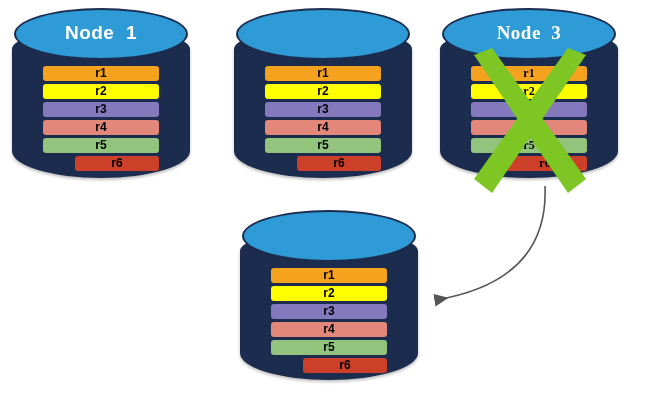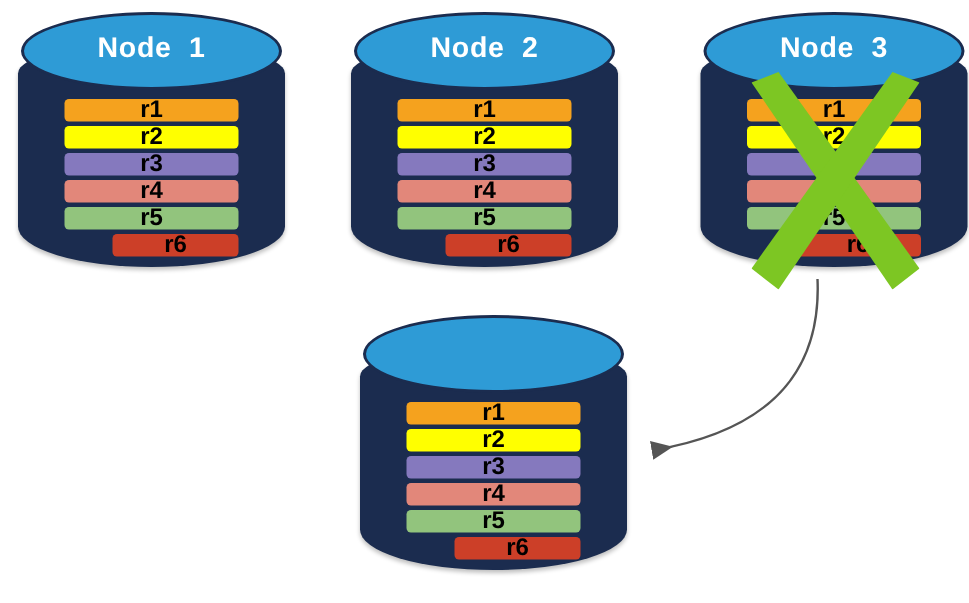--- a/index.html
+++ b/index.html
@@ -74,21 +74,21 @@
     top: 60px;
     width: 116px;
     z-index: 2;
   }
 
   .row {
     height: 15px;
     margin-bottom: 3px;
     border-radius: 3px;
     text-align: center;
-    font-size: 16px;
+    font-size: 12px;
     font-weight: bold;
     color: #000000;
     line-height: 15px;
   }
   .row:last-child { margin-bottom: 0; margin-left: 32px; }
 
   
   .fail-x {
     position: absolute;
     left: 34px;
@@ -124,32 +124,31 @@
       <div class="row" style="background:#8579BE">r3</div>
       <div class="row" style="background:#E2877A">r4</div>
       <div class="row" style="background:#92C47D">r5</div>
       <div class="row" style="background:#CC3F28">r6</div>
     </div>
   </div>
 
   <div class="node" style="left:234px; top:6px;">
     <div class="cyl-body"></div>
     <div class="cyl-top"></div>
-    <div class="node-title">Node  2</div>
     <div class="rows">
       <div class="row" style="background:#F5A21E">r1</div>
       <div class="row" style="background:#FFFF00">r2</div>
       <div class="row" style="background:#8579BE">r3</div>
       <div class="row" style="background:#E2877A">r4</div>
       <div class="row" style="background:#92C47D">r5</div>
       <div class="row" style="background:#CC3F28">r6</div>
     </div>
   </div>
 
-  <div class="node" style="left:467px; top:6px;">
+  <div class="node" style="left:440px; top:6px;font-family:Liberation Serif, serif;">
     <div class="cyl-body"></div>
     <div class="cyl-top"></div>
     <div class="node-title">Node  3</div>
     <div class="rows">
       <div class="row" style="background:#F5A21E">r1</div>
       <div class="row" style="background:#FFFF00">r2</div>
       <div class="row" style="background:#8579BE">r3</div>
       <div class="row" style="background:#E2877A">r4</div>
       <div class="row" style="background:#92C47D">r5</div>
       <div class="row" style="background:#CC3F28">r6</div>

